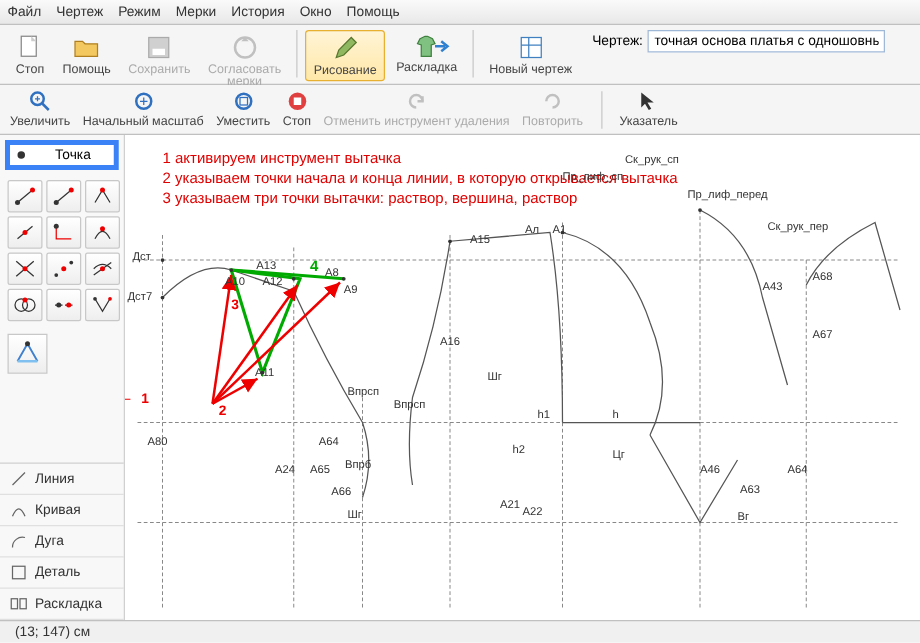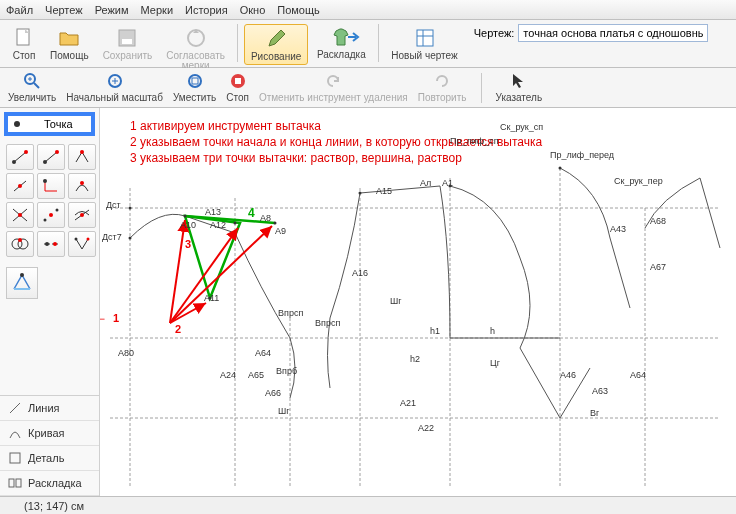--- a/index.html
+++ b/index.html
@@ -27,21 +27,21 @@
 .palette { display: grid; grid-template-columns: repeat(3, 28px); gap: 3px; padding: 4px 6px; }
 .pbtn { width: 28px; height: 26px; border: 1px solid #c8c8c8; background: linear-gradient(#fff,#eee); border-radius: 2px; display: flex; align-items: center; justify-content: center; }
 .bigbtn { width: 32px; height: 32px; border: 1px solid #c8c8c8; background: linear-gradient(#fff,#eee); margin: 6px 0 0 6px; display:flex;align-items:center;justify-content:center;}
 .cats { margin-top: auto; border-top: 1px solid #d0d0d0; }
 .catitem { padding: 5px 8px; border-bottom: 1px solid #e0e0e0; display: flex; align-items: center; gap: 6px; font-size: 11px; color: #333; }
 .catitem svg { width: 14px; height: 14px; }
 .canvas { flex: 1; position: relative; background: #fff; overflow: hidden; }
 .canvas svg { position: absolute; top: 0; left: 0; }
 .redtext { position: absolute; color: #e00000; font-size: 12px; line-height: 16px; }
 .anno { position: absolute; font-size: 9px; color: #333; }
-.status { height: 18px; background: #f0f0f0; border-top: 1px solid #c0c0c0; padding: 1px 24px; font-size: 11px; color: #333; display:flex;align-items:center;}
+.status { height: 18px; background: #f0f0f0; border-top: 1px solid #c0c0c0; padding: 1px 12px; font-size: 11px; color: #333; display:flex;align-items:center;}
 .redarrow { position: absolute; color: #e00; font-weight: bold; }
 </style>
 </head>
 <body>
 
 <div class="menubar">
   <span>Файл</span>
   <span>Чертеж</span>
   <span>Режим</span>
   <span>Мерки</span>
@@ -295,20 +295,26 @@
           <svg>
             <line x1="2" y1="12" x2="12" y2="2" stroke="#666"></line>
           </svg>
           <span>Линия</span>
         </div>
       <div class="catitem">
           <svg>
             <path d="M2 12 Q7 0 12 12" stroke="#666" fill="none"></path>
           </svg>
           <span>Кривая</span>
+        </div>
+      <div class="catitem">
+          <svg>
+            <path d="M2 12 A8 8 0 0 1 12 4" stroke="#666" fill="none"></path>
+          </svg>
+          <span>Дуга</span>
         </div>
       <div class="catitem">
           <svg>
             <rect x="2" y="2" width="10" height="10" stroke="#666" fill="none"></rect>
           </svg>
           <span>Деталь</span>
         </div>
       <div class="catitem">
           <svg>
             <rect x="1" y="3" width="5" height="8" stroke="#666" fill="none"></rect>
@@ -396,21 +402,21 @@
     <div class="anno" style="top:258px;left:176px">Впрб</div>
     <div class="anno" style="top:280px;left:165px">А66</div>
     <div class="anno" style="top:298px;left:178px">Шг</div>
     <div class="anno" style="top:210px;left:215px">Впрсп</div>
     <div class="anno" style="top:78px;left:276px">А15</div>
     <div class="anno" style="top:160px;left:252px">А16</div>
     <div class="anno" style="top:188px;left:290px">Шг</div>
     <div class="anno" style="top:70px;left:342px">А1</div>
     <div class="anno" style="top:70px;left:320px">Ал</div>
     <div class="anno" style="top:290px;left:300px">А21</div>
-    <div class="anno" style="top:315px;left:318px">А22</div>
+    <div class="anno" style="top:296px;left:318px">А22</div>
     <div class="anno" style="top:218px;left:330px">h1</div>
     <div class="anno" style="top:246px;left:310px">h2</div>
     <div class="anno" style="top:218px;left:390px">h</div>
     <div class="anno" style="top:28px;left:350px">Пр_лиф_сп</div>
     <div class="anno" style="top:14px;left:400px">Ск_рук_сп</div>
     <div class="anno" style="top:42px;left:450px">Пр_лиф_перед</div>
     <div class="anno" style="top:68px;left:514px">Ск_рук_пер</div>
     <div class="anno" style="top:116px;left:510px">А43</div>
     <div class="anno" style="top:108px;left:550px">А68</div>
     <div class="anno" style="top:154px;left:550px">А67</div>

